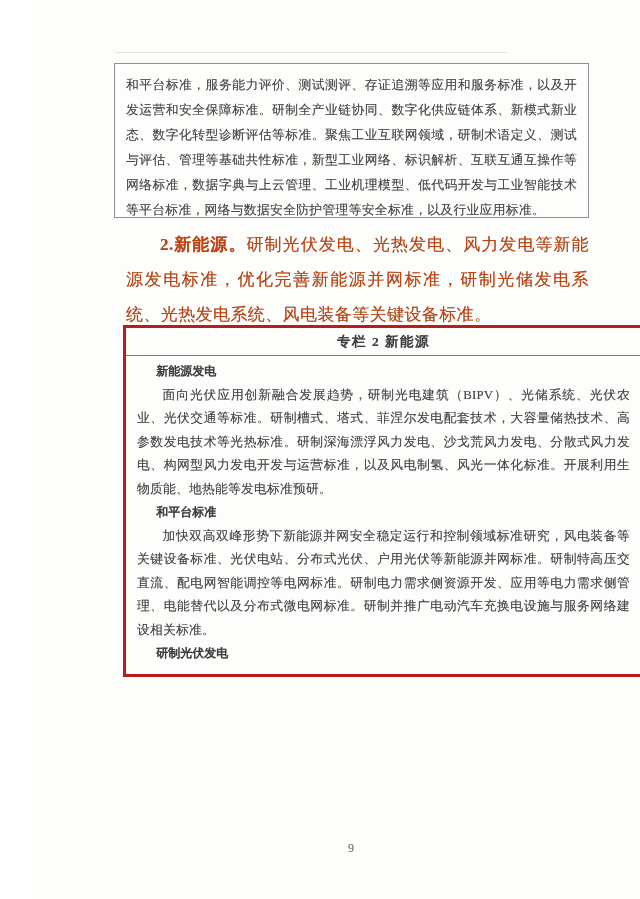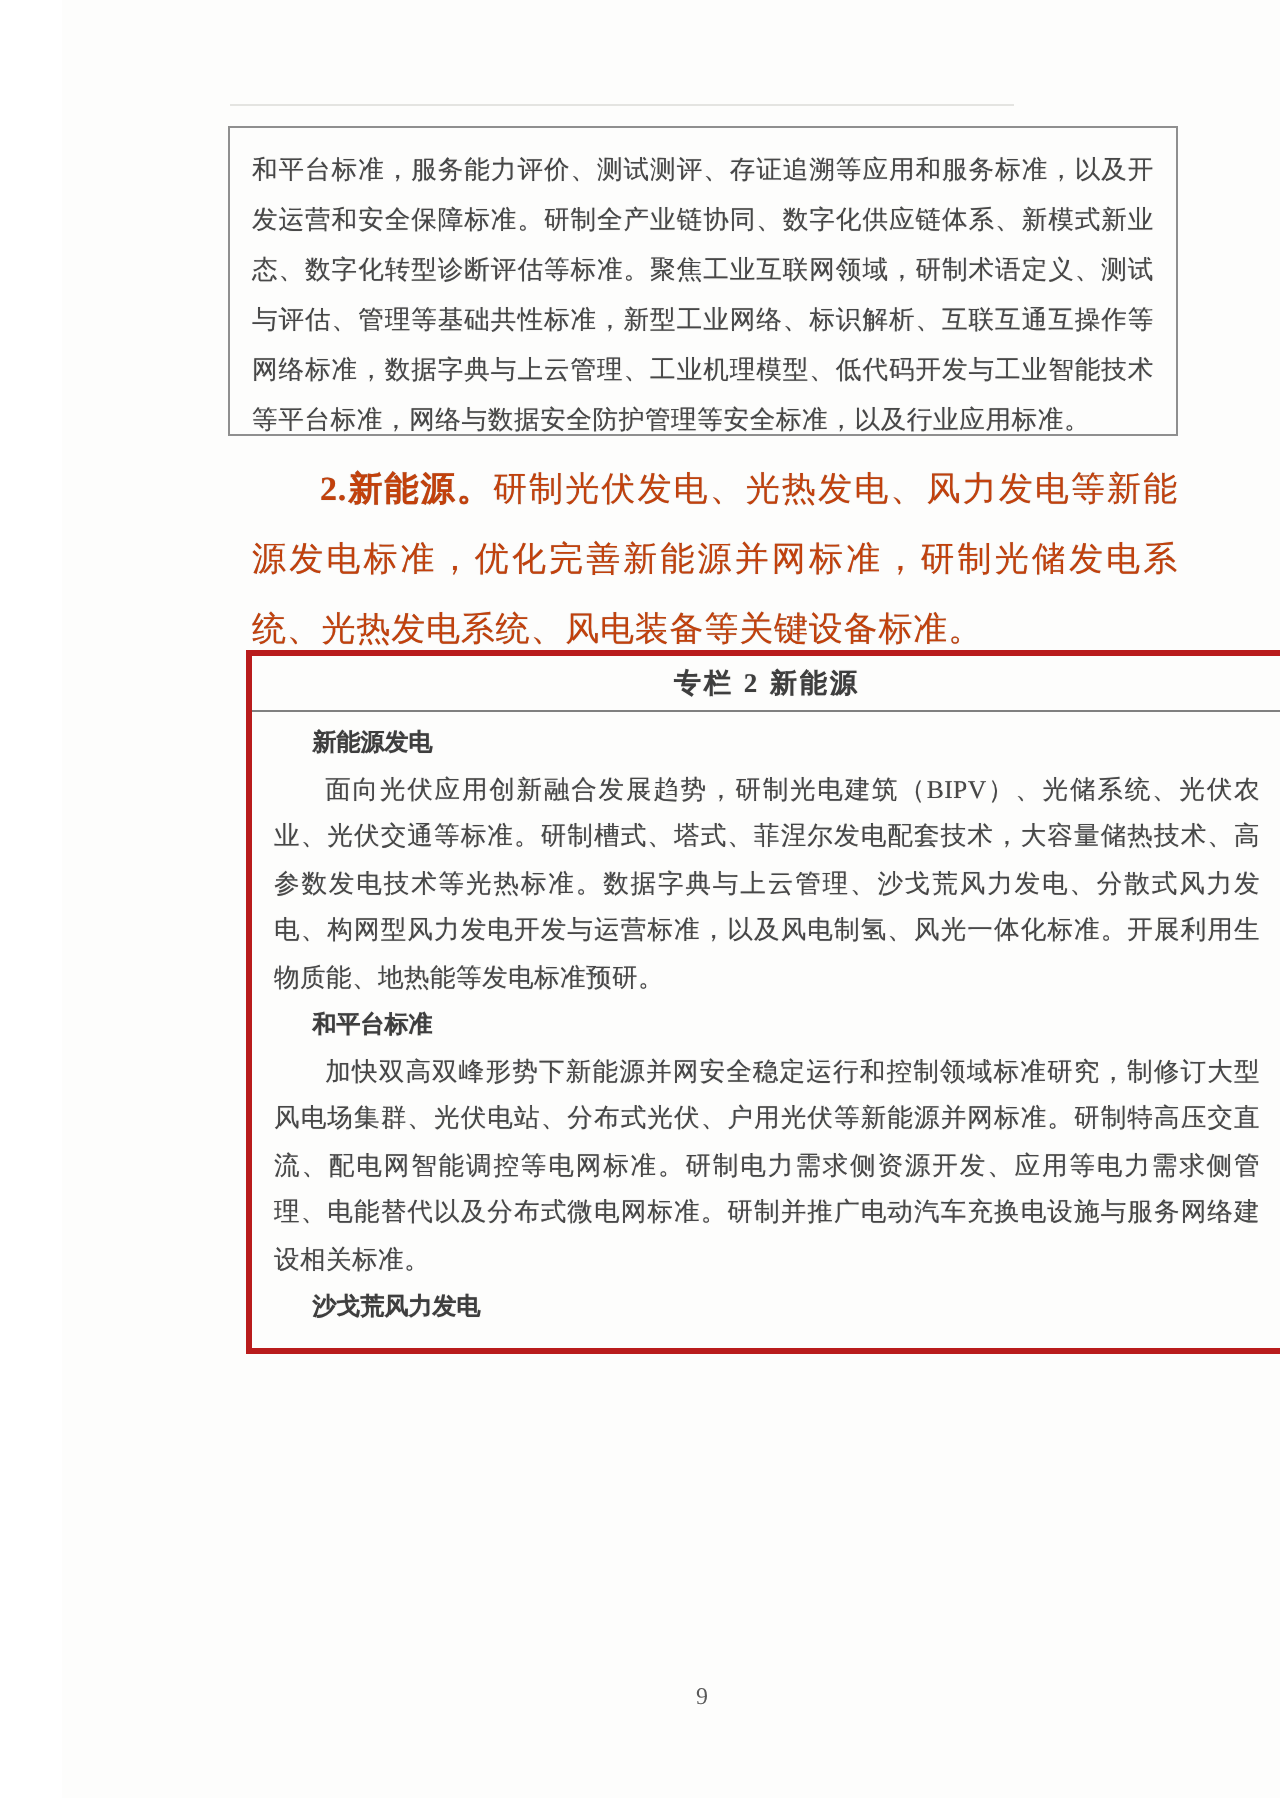--- a/index.html
+++ b/index.html
@@ -107,25 +107,25 @@
 
   <div class="para">
     <span class="para-lead">2.新能源。</span><span>研制光伏发电、光热发电、风力发电等新能源发电标准，优化完善新能源并网标准，研制光储发电系统、光热发电系统、风电装备等关键设备标准。</span>
   </div>
 
   <div class="box2">
     <div class="box2-header">专栏 2  新能源</div>
     <div class="box2-body">
 
       <div class="sec-heading">新能源发电</div>
-      <div class="sec-text">面向光伏应用创新融合发展趋势，研制光电建筑（BIPV）、光储系统、光伏农业、光伏交通等标准。研制槽式、塔式、菲涅尔发电配套技术，大容量储热技术、高参数发电技术等光热标准。数据字典与上云管理、沙戈荒风力发电、分散式风力发电、构网型风力发电开发与运营标准，以及风电制氢、风光一体化标准。开展利用生物质能、地热能等发电标准预研。</div>
+      <div class="sec-text">面向光伏应用创新融合发展趋势，研制光电建筑（BIPV）、光储系统、光伏农业、光伏交通等标准。研制槽式、塔式、菲涅尔发电配套技术，大容量储热技术、高参数发电技术等光热标准。研制深海漂浮风力发电、沙戈荒风力发电、分散式风力发电、构网型风力发电开发与运营标准，以及风电制氢、风光一体化标准。开展利用生物质能、地热能等发电标准预研。</div>
 
       <div class="sec-heading">和平台标准</div>
-      <div class="sec-text">加快双高双峰形势下新能源并网安全稳定运行和控制领域标准研究，制修订大型风电场集群、光伏电站、分布式光伏、户用光伏等新能源并网标准。研制特高压交直流、配电网智能调控等电网标准。研制电力需求侧资源开发、应用等电力需求侧管理、电能替代以及分布式微电网标准。研制并推广电动汽车充换电设施与服务网络建设相关标准。</div>
+      <div class="sec-text">加快双高双峰形势下新能源并网安全稳定运行和控制领域标准研究，风电装备等关键设备标准、光伏电站、分布式光伏、户用光伏等新能源并网标准。研制特高压交直流、配电网智能调控等电网标准。研制电力需求侧资源开发、应用等电力需求侧管理、电能替代以及分布式微电网标准。研制并推广电动汽车充换电设施与服务网络建设相关标准。</div>
 
-      <div class="sec-heading">沙戈荒风力发电</div>
+      <div class="sec-heading">研制光伏发电</div>
 
     </div>
   </div>
 
   <div class="page-num">9</div>
 
 </div>
 
 </body></html>

